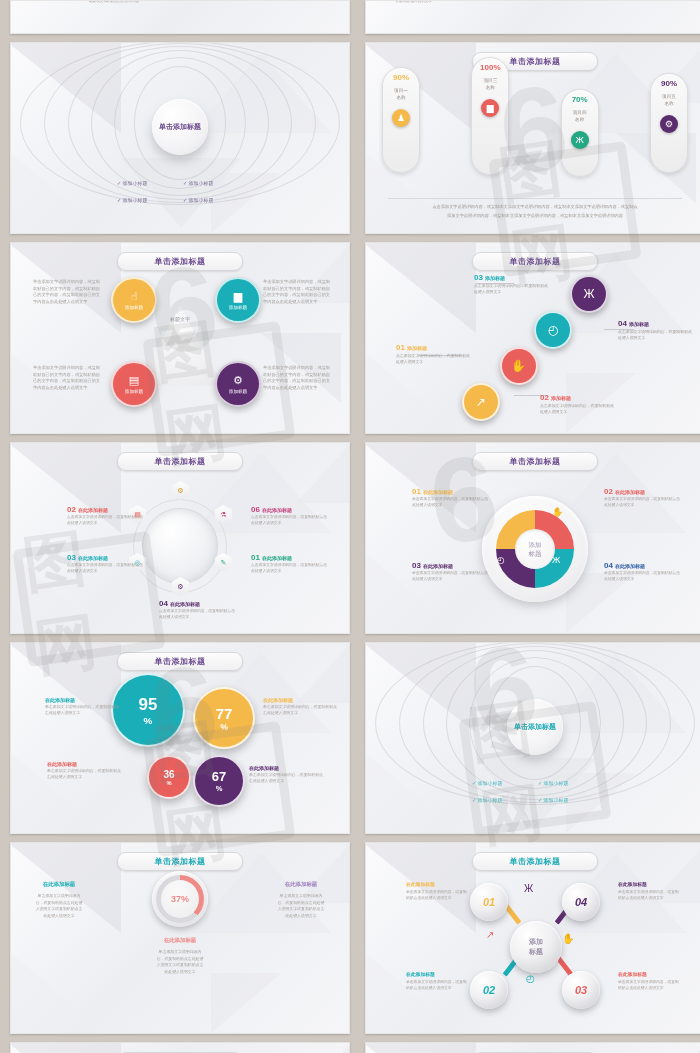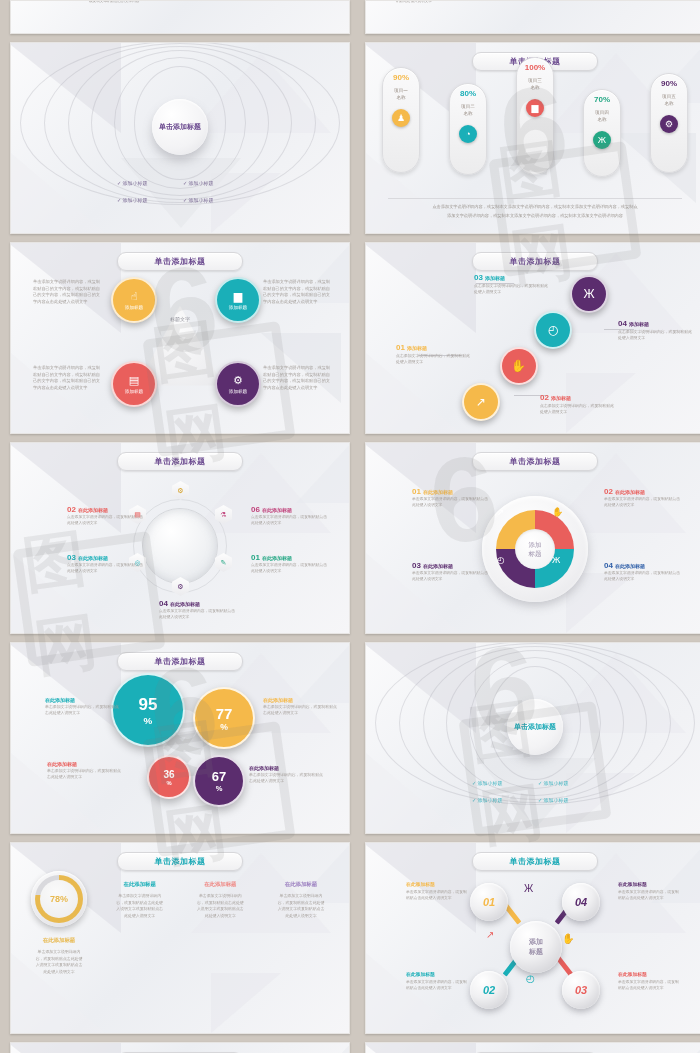--- a/index.html
+++ b/index.html
@@ -288,25 +288,20 @@
           <i class="t5"></i>
           <i class="t7"></i>
       </div>
       <div class="title-pill purple">单击添加标题</div>
       <div class="caps-row">
         <div class="cap" style="height:106px;margin-top:0;">
           <div class="pct" style="color:#f5b94a"><span>90</span>%</div>
           <div class="nm">项目一<br>名称</div>
           <div class="ic" style="background:#f5b94a">♟</div>
         </div>
-        <div class="cap" style="height:92px;margin-top:16px;">
-          <div class="pct" style="color:#1aafb8"><span>80</span>%</div>
-          <div class="nm">项目二<br>名称</div>
-          <div class="ic" style="background:#1aafb8">◔</div>
-        </div>
         <div class="cap" style="height:118px;margin-top:-10px;">
           <div class="pct" style="color:#e95f5c"><span>100</span>%</div>
           <div class="nm">项目三<br>名称</div>
           <div class="ic" style="background:#e95f5c">▆</div>
         </div>
         <div class="cap" style="height:88px;margin-top:22px;">
           <div class="pct" style="color:#24a784"><span>70</span>%</div>
           <div class="nm">项目四<br>名称</div>
           <div class="ic" style="background:#24a784">Ж</div>
         </div>
@@ -563,33 +558,29 @@
       <div class="poly">
         <i class="t1"></i>
           <i class="t3"></i>
           <i class="t5"></i>
           <i class="t7"></i>
           <i class="t8"></i>
       </div>
       <div class="title-pill teal">单击添加标题</div>
       <div class="gauges">
         <div class="gwrap">
-          <div class="gauge">
-            <div class="ring" style="background:conic-gradient(#e8b94f 0% 78%, #d9d9dd 78% 100%);"></div>
-            <div class="inner"></div>
-            <div class="val" style="color:#e8b94f">78%</div>
-          </div>
-          <div class="h" style="color:#e8b94f">在此添加标题</div>
-          <p>单击添加文字说明详细内容，或复制粘贴点击此处键入说明文字或复制粘贴点击此处键入说明文字</p>
-        </div>
-        <div class="gwrap">
           <div class="h" style="color:#1aafb8">在此添加标题</div>
           <p>单击添加文字说明详细内容，或复制粘贴点击此处键入说明文字或复制粘贴点击此处键入说明文字</p>
         </div>
         <div class="gwrap">
+          <div class="gauge">
+            <div class="ring" style="background:conic-gradient(#ef8a86 0% 37%, #d9d9dd 37% 100%);"></div>
+            <div class="inner"></div>
+            <div class="val" style="color:#ef8a86">37%</div>
+          </div>
           <div class="h" style="color:#ef8a86">在此添加标题</div>
           <p>单击添加文字说明详细内容，或复制粘贴点击此处键入说明文字或复制粘贴点击此处键入说明文字</p>
         </div>
         <div class="gwrap">
           <div class="h" style="color:#9b7fc0">在此添加标题</div>
           <p>单击添加文字说明详细内容，或复制粘贴点击此处键入说明文字或复制粘贴点击此处键入说明文字</p>
         </div>
       </div>
     </div>
 

